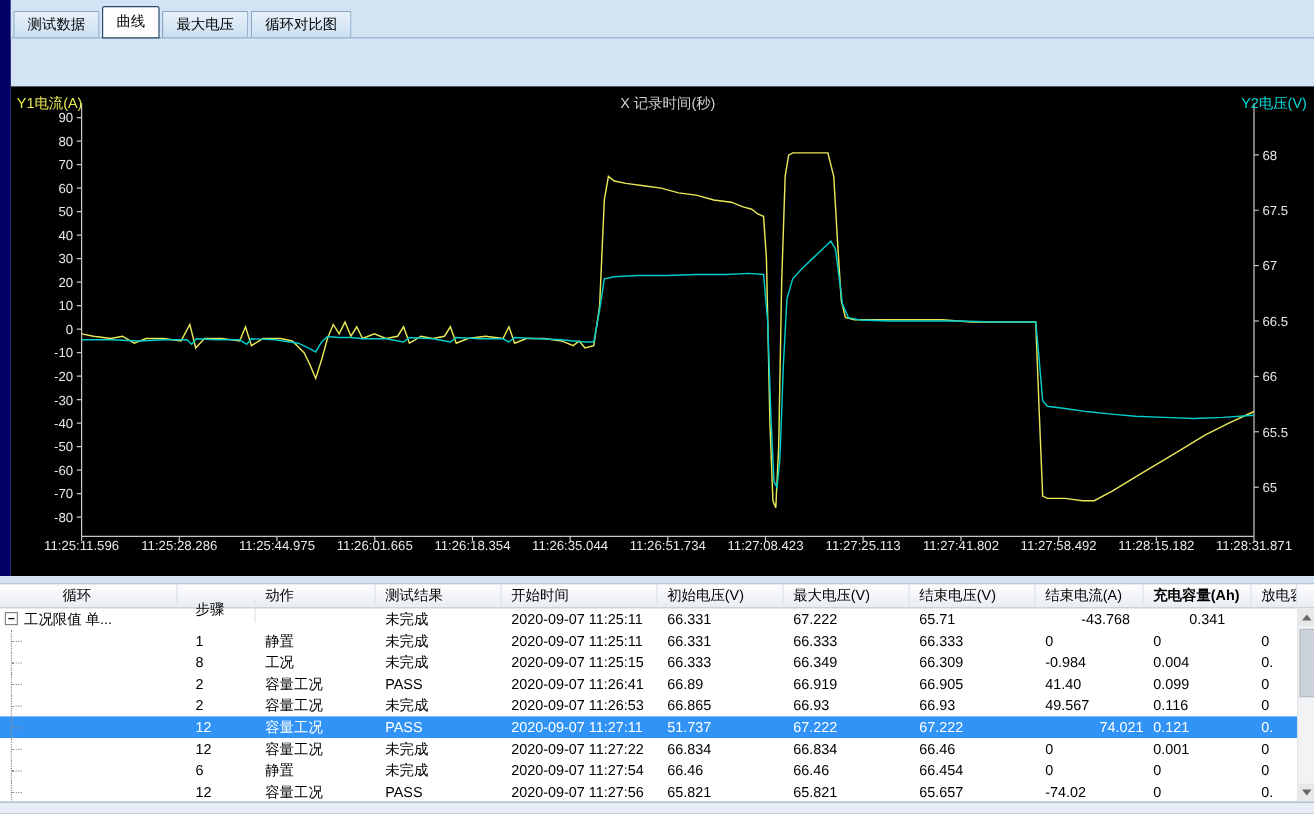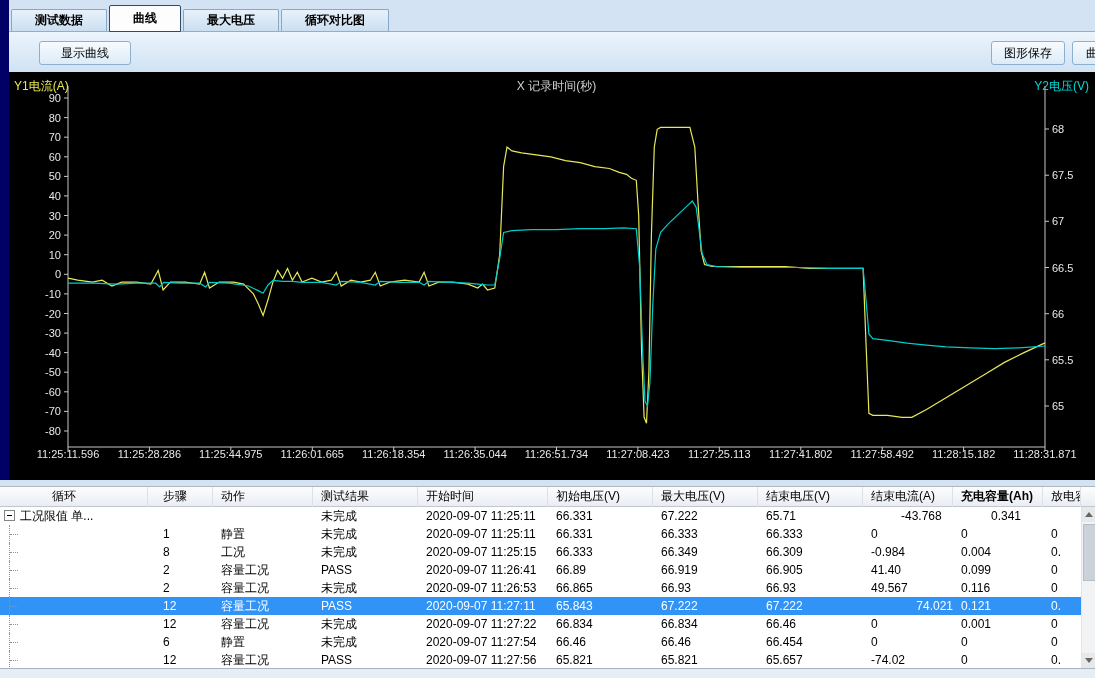--- a/index.html
+++ b/index.html
@@ -9,24 +9,24 @@
     font-size:12px; color:#000;
   }
   .left-strip{position:absolute;left:0;top:0;width:9px;height:480px;background:#000066;}
   
   .tabbar{
     position:absolute;left:9px;top:0;right:0;height:32px;
     display:flex;align-items:flex-end;
     border-bottom:1px solid #8fafd0;box-sizing:border-box;background:#d3e3f3;
   }
   .tab{
-    height:21px;line-height:21px;padding:0 23px;margin-left:2px;
+    height:21px;line-height:21px;padding:0 11px;margin-left:2px;
     background:linear-gradient(#e8f1fa,#cbdff1);
     border:1px solid #89a8c8;border-bottom:none;
-    border-radius:2px 2px 0 0;cursor:default;white-space:nowrap;font-weight:bold;
+    border-radius:2px 2px 0 0;cursor:default;white-space:nowrap;
   }
   .tab.active{
     height:25px;line-height:25px;background:#fdfdfd;
     border:1px solid #2b4b6b;margin-bottom:-1px;z-index:2;position:relative;
   }
   
   .toolbar{
     position:absolute;left:9px;top:32px;right:0;height:40px;
     background:linear-gradient(#ecf4fc,#d0e2f3);
   }
@@ -52,21 +52,21 @@
   .table-panel{
     position:absolute;left:0;top:486px;width:1095px;height:182px;background:#fff;
     border-top:1px solid #aeb6bf;box-sizing:border-box;overflow:hidden;
   }
   .thead{display:flex;height:20px;background:linear-gradient(#fdfdfe,#e9edf3);border-bottom:1px solid #c3c7cd;box-sizing:border-box;}
   .hc{
     flex:none;height:20px;line-height:19px;box-sizing:border-box;
     padding-left:8px;border-right:1px solid #dde1e6;
     overflow:hidden;white-space:nowrap;cursor:default;
   }
-  .hc0{padding-left:52px;} .hc1{padding-left:15px;}
+  .hc0{padding-left:52px;} .hc1{padding-left:15px;margin-top:12px;}
   .tbody{position:relative;}
   .trow{display:flex;height:18px;line-height:18px;position:relative;}
   .trow.sel{background:#3093f5;color:#fff;}
   .tc{flex:none;box-sizing:border-box;padding-left:8px;overflow:hidden;white-space:nowrap;position:relative;}
   .tc0{padding-left:0;} .tc1{padding-left:15px;}
   .rootlabel{margin-left:20px;}
   .treebox{position:absolute;left:4px;top:3px;width:9px;height:9px;border:1px solid #848484;background:#fff;}
   .minus{position:absolute;left:2px;top:4px;width:5px;height:1px;background:#000;}
   .tree-v{position:absolute;left:9px;top:0;height:18px;border-left:1px dotted #909090;}
   .tree-h{position:absolute;left:10px;top:9px;width:8px;border-top:1px dotted #909090;}
@@ -85,25 +85,20 @@
 <div class="app">
   <div class="left-strip"></div>
 
   <div class="tabbar">
       <div class="tab">测试数据</div>
       <div class="tab active">曲线</div>
       <div class="tab">最大电压</div>
       <div class="tab">循环对比图</div>
     </div>
 
-  <div class="toolbar">
-    <button class="btn btn-show">显示曲线</button>
-    <button class="btn btn-save">图形保存</button>
-    <button class="btn btn-clip">曲</button>
-  </div>
 
   <div class="chart-panel">
     <svg id="chart-svg" width="1086" height="408" viewBox="0 0 1086 408">
         <line x1="59" y1="14" x2="59" y2="375" stroke="#c8c8c8"></line>
         <line x1="1036" y1="14" x2="1036" y2="375" stroke="#c8c8c8"></line>
         <line x1="59" y1="375" x2="1036" y2="375" stroke="#c8c8c8"></line>
         <line x1="55" y1="26.0" x2="59" y2="26.0" stroke="#c8c8c8"></line>
         <text class="tick" x="52" y="30" text-anchor="end">90</text>
         <line x1="55" y1="45.6" x2="59" y2="45.6" stroke="#c8c8c8"></line>
         <text class="tick" x="52" y="49.6" text-anchor="end">80</text>
@@ -285,21 +280,21 @@
         </div>
         <div class="trow sel">
           <div class="tc tc0" style="width: 148px;">
             <span class="tree-v"></span>
             <span class="tree-h"></span>
           </div>
           <div class="tc tc1" style="width: 65px;">12</div>
           <div class="tc tc2" style="width: 100px;">容量工况</div>
           <div class="tc tc3" style="width: 105px;">PASS</div>
           <div class="tc tc4" style="width: 130px;">2020-09-07 11:27:11</div>
-          <div class="tc tc5" style="width: 105px;">65.843</div>
+          <div class="tc tc5" style="width: 105px;">51.737</div>
           <div class="tc tc6" style="width: 105px;">67.222</div>
           <div class="tc tc7" style="width: 105px;">67.222</div>
           <div class="tc tc8" style="width: 90px; text-align: right;">74.021</div>
           <div class="tc tc9" style="width: 90px;">0.121</div>
           <div class="tc tc10" style="width: 38px;">0.</div>
         </div>
         <div class="trow">
           <div class="tc tc0" style="width: 148px;">
             <span class="tree-v"></span>
             <span class="tree-h"></span>

